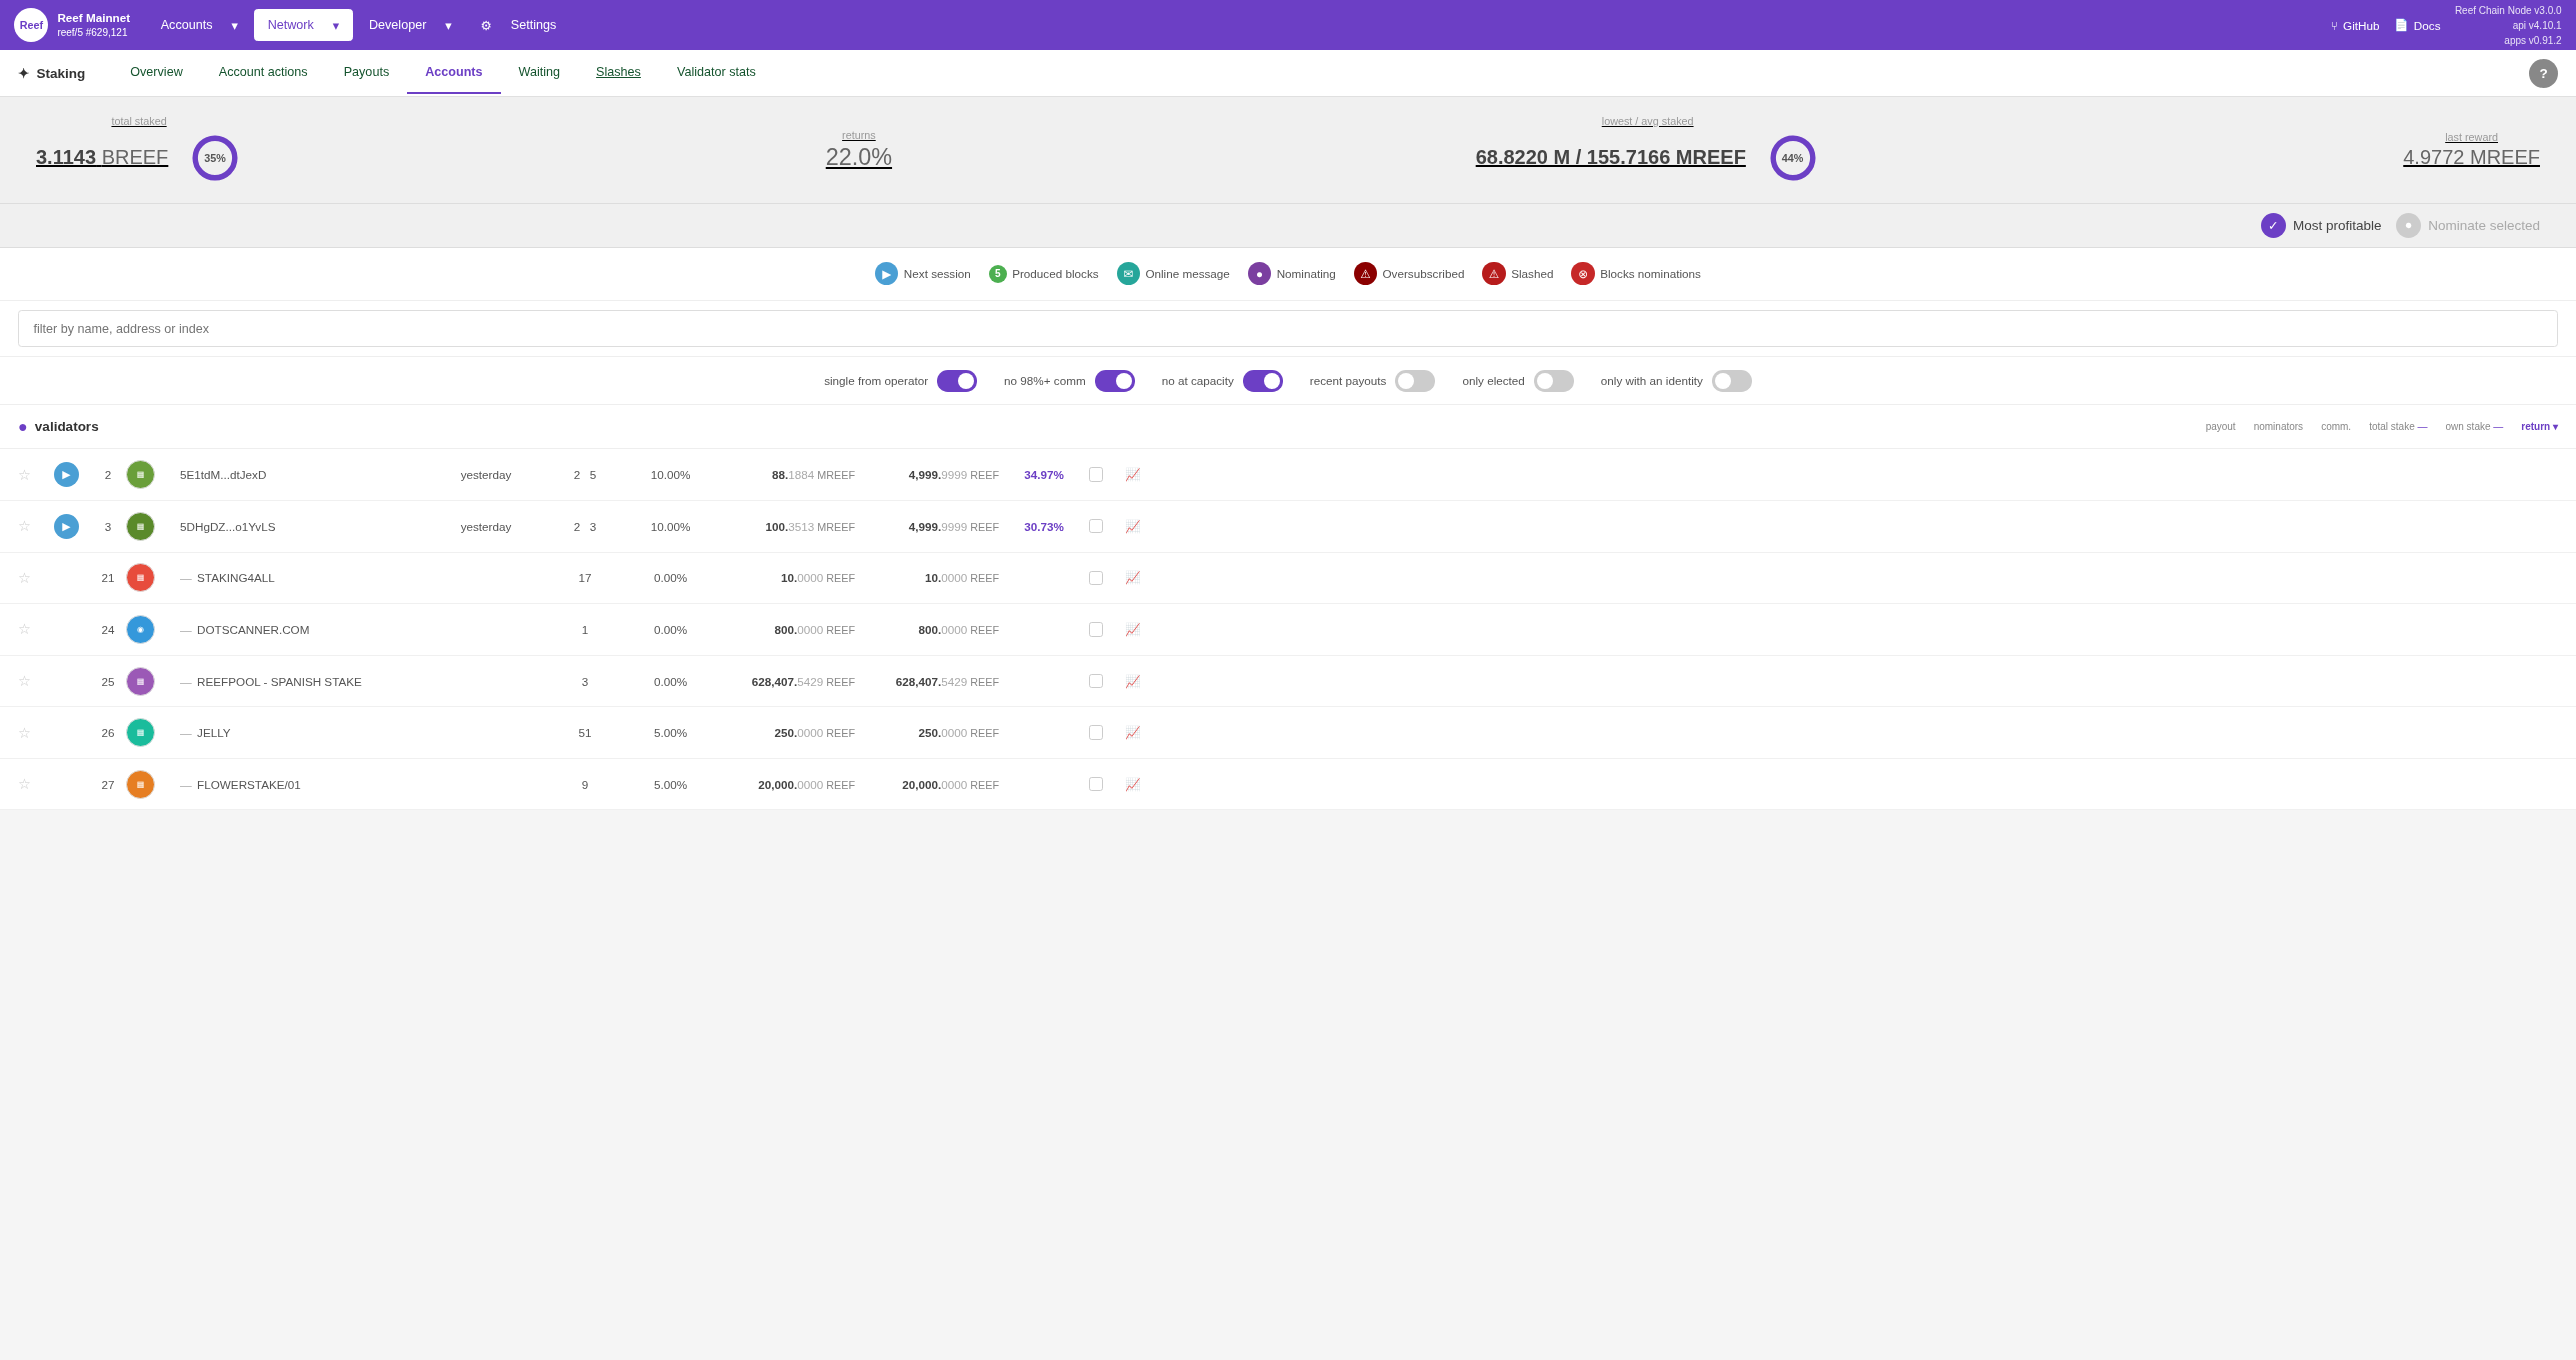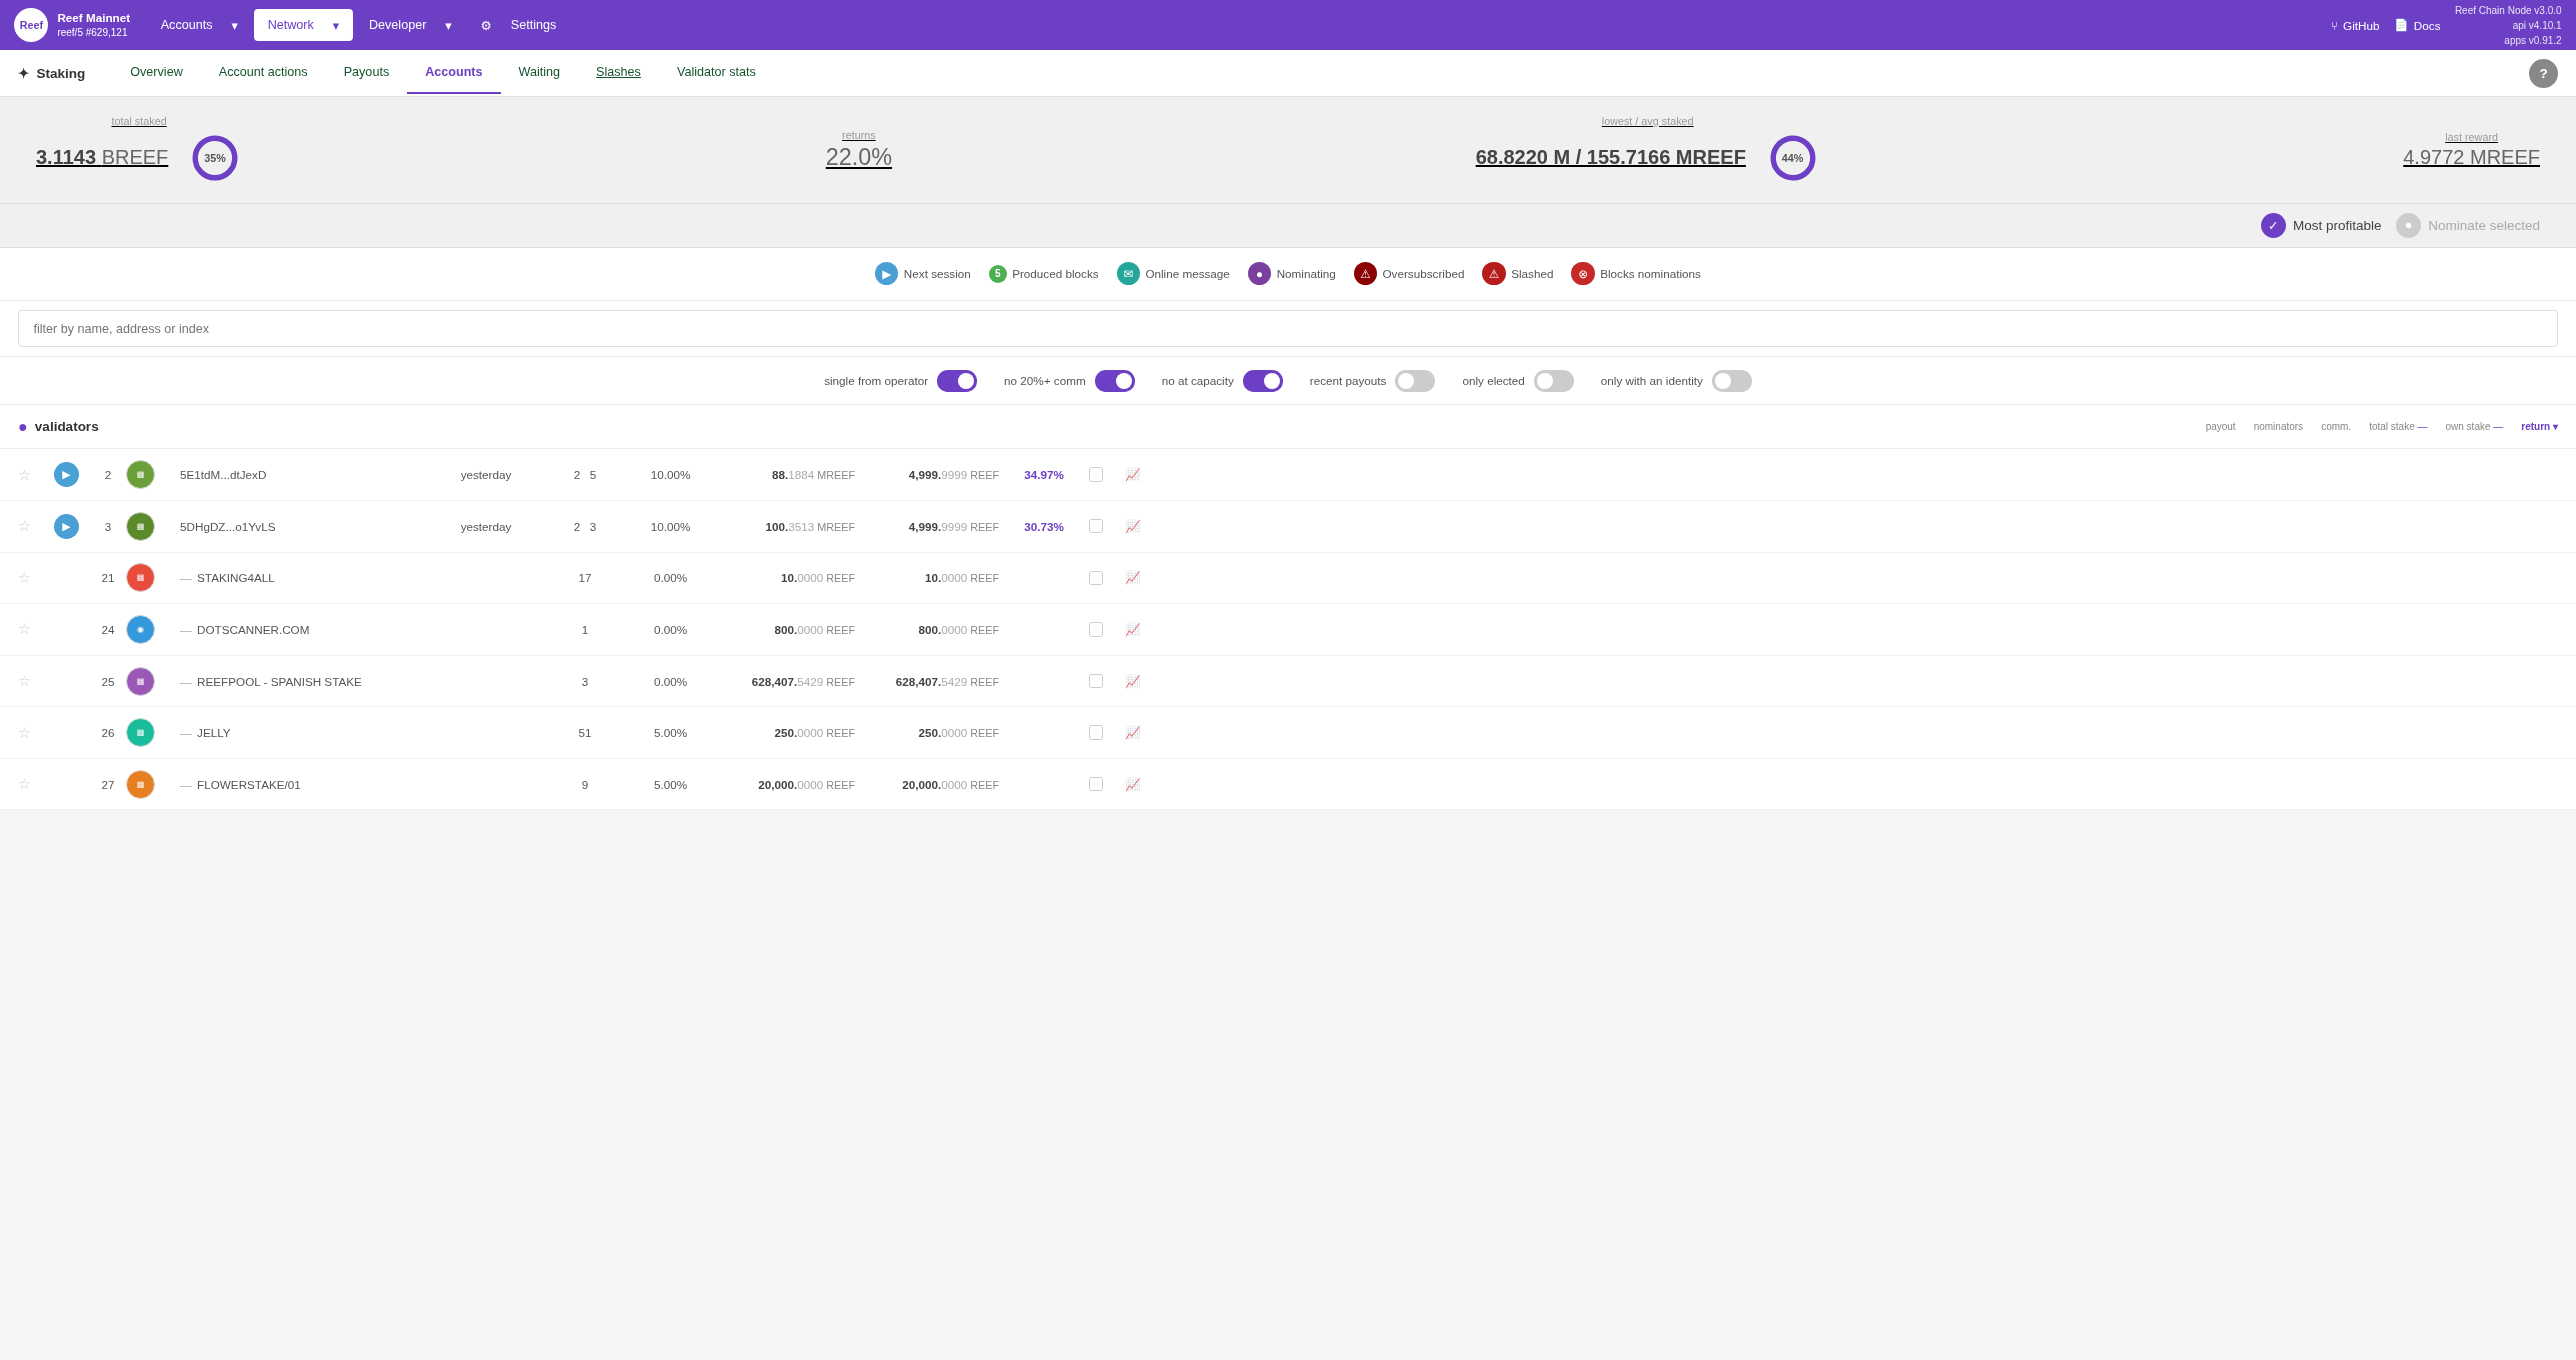--- a/index.html
+++ b/index.html
@@ -338,21 +338,21 @@
 <div class="filter-bar">
   <input class="filter-input" type="text" placeholder="filter by name, address or index" style="">
 </div>
 
 <div class="toggles-bar">
   <div class="toggle-item">
     <span>single from operator</span>
     <div class="toggle on"></div>
   </div>
   <div class="toggle-item">
-    <span>no 20%+ comm</span>
+    <span>no 98%+ comm</span>
     <div class="toggle on"></div>
   </div>
   <div class="toggle-item">
     <span>no at capacity</span>
     <div class="toggle on"></div>
   </div>
   <div class="toggle-item">
     <span>recent payouts</span>
     <div class="toggle off"></div>
   </div>

